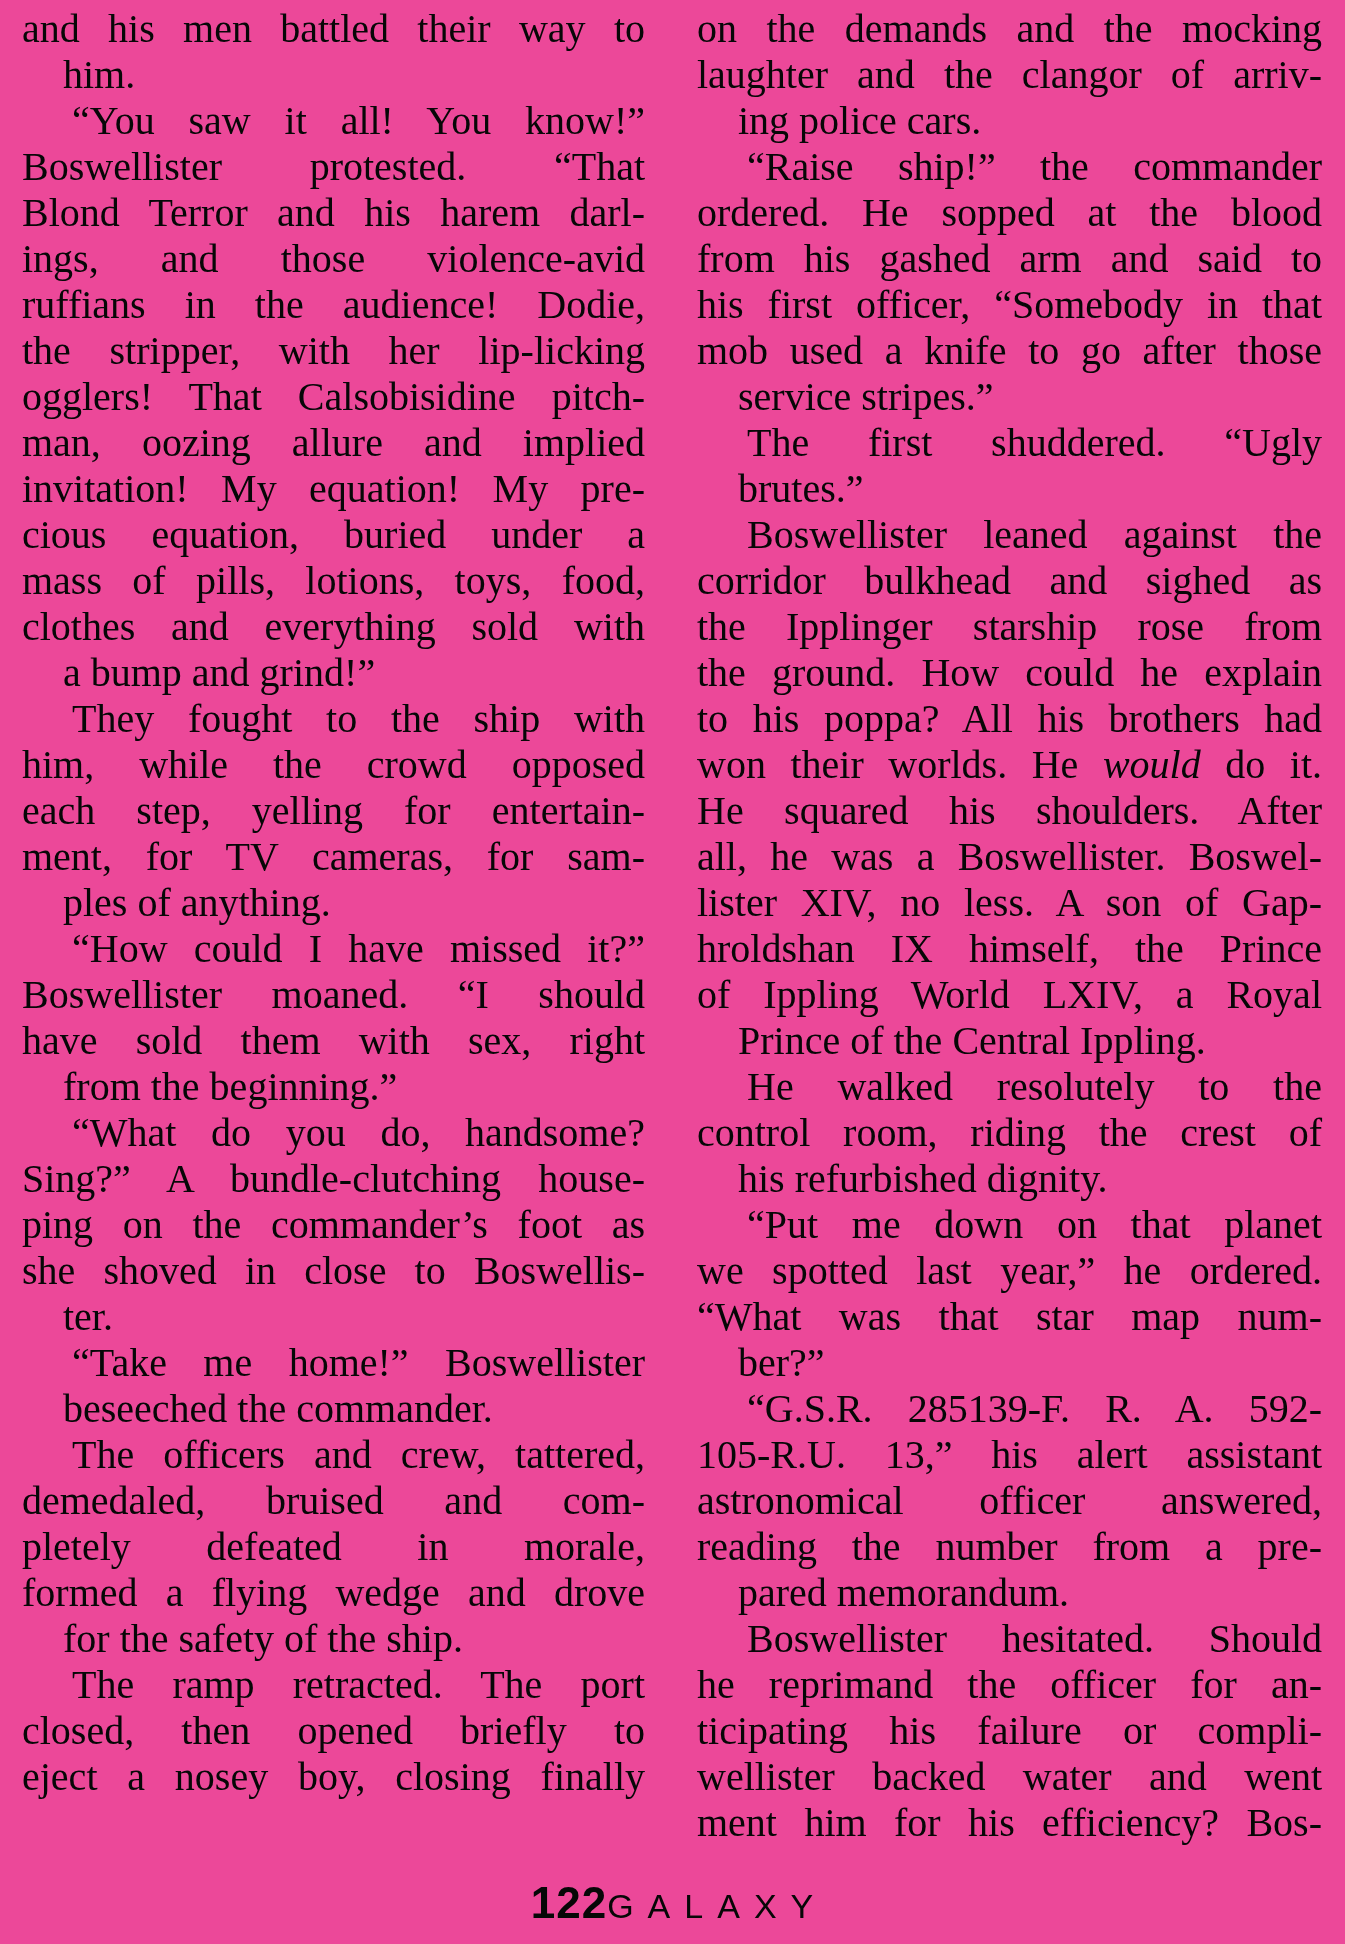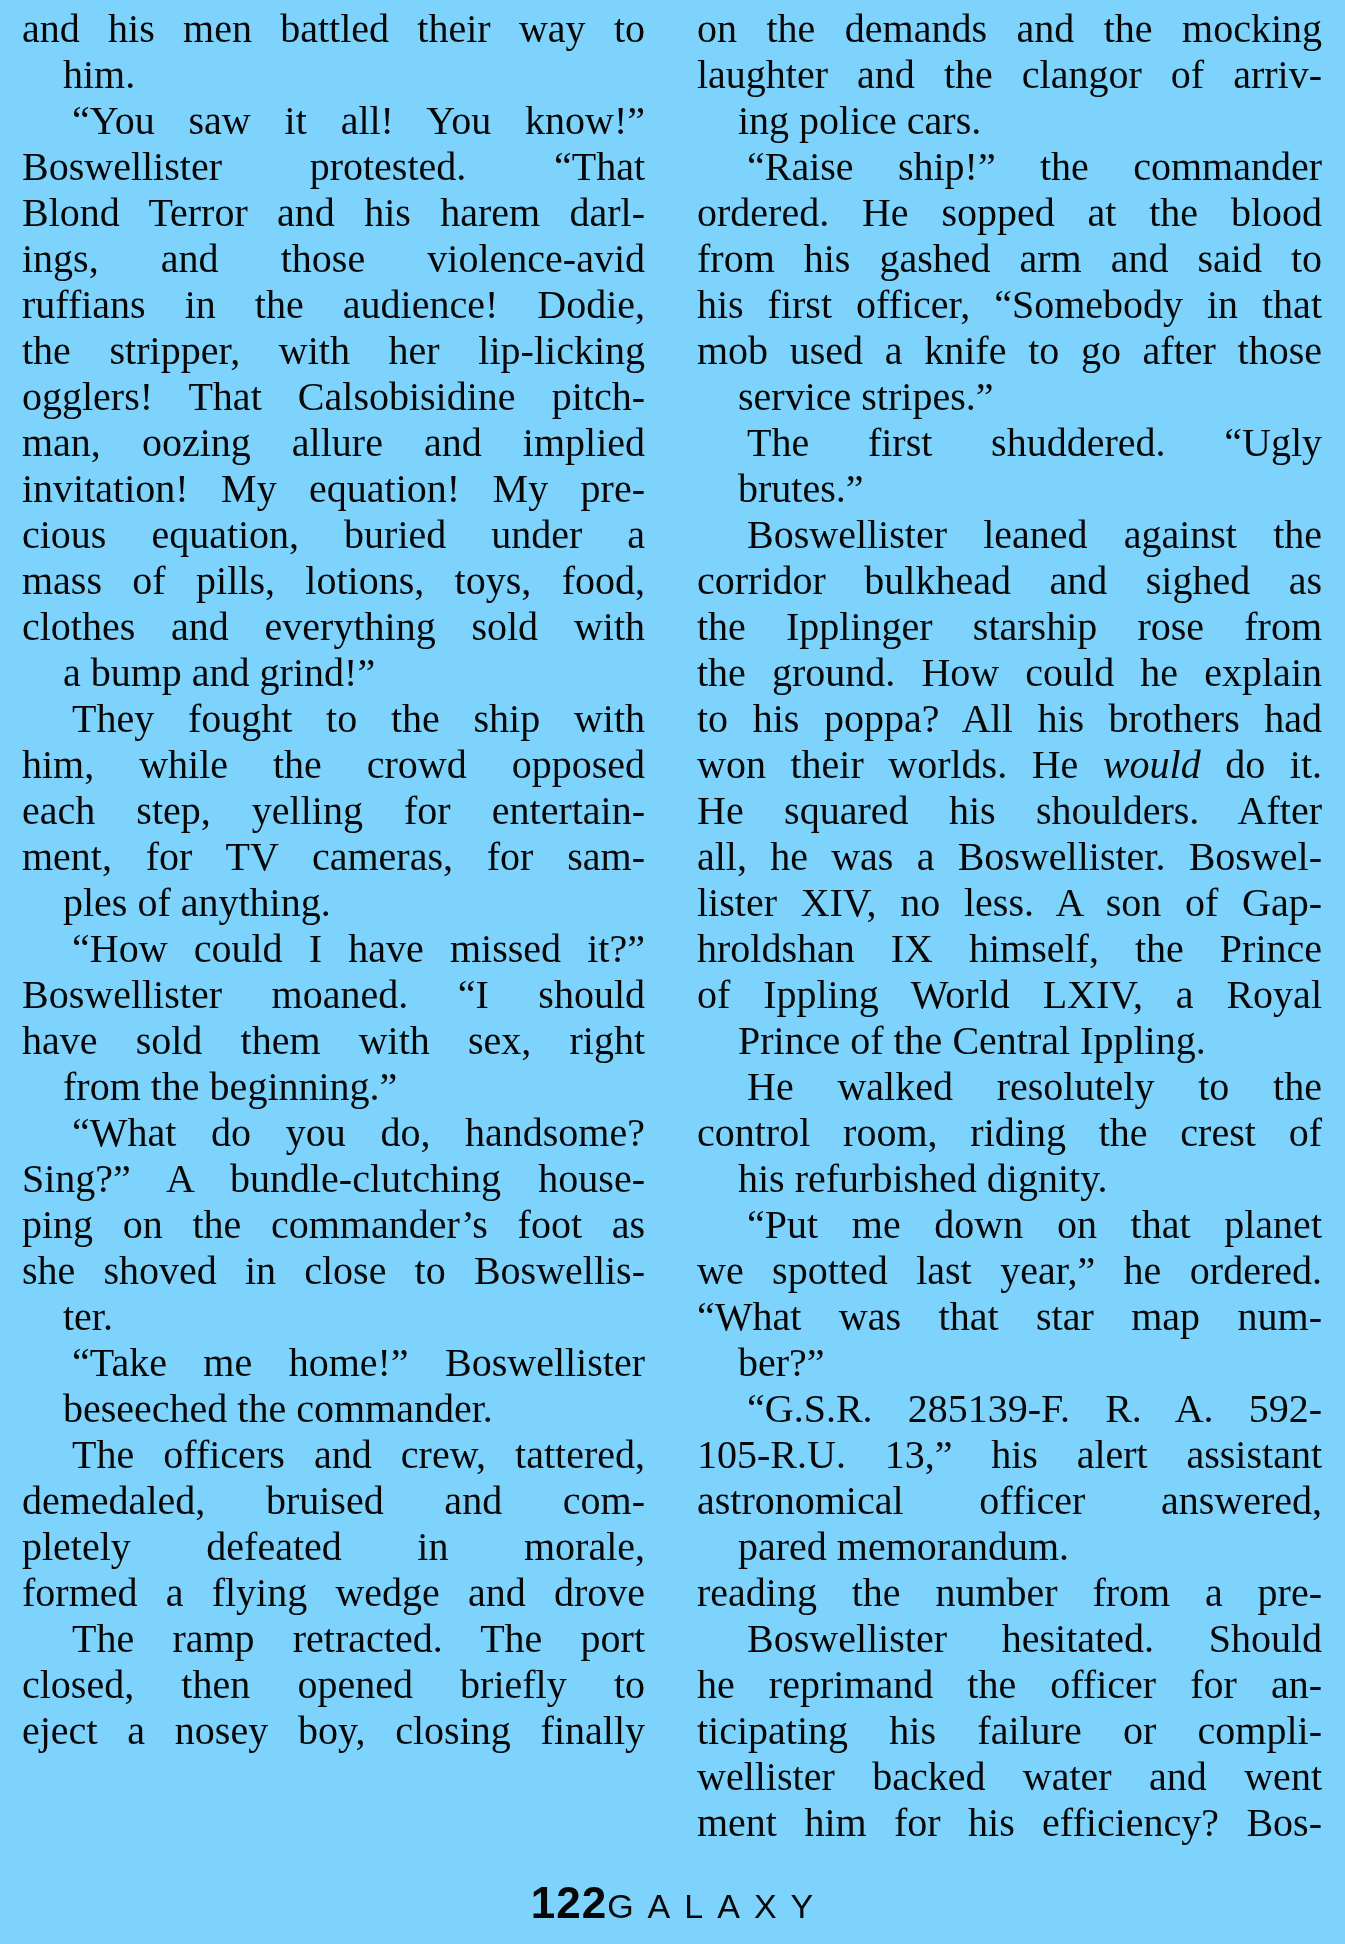--- a/index.html
+++ b/index.html
@@ -4,21 +4,21 @@
 <style>
   html, body {
     margin: 0;
     padding: 0;
     background: #e8e8e8;
   }
   .page {
     position: relative;
     width: 1345px;
     height: 1944px;
-    background: #7dd3fc;
+    background: #ec4899;
     color: #070707;
     font-family: "Liberation Serif", serif;
     overflow: hidden;
   }
   .col {
     position: absolute;
     top: 6px;
     font-size: 40px;
     line-height: 46px;
   }
@@ -94,20 +94,21 @@
       <div class="line">Sing?” A bundle-clutching house-</div>
       <div class="line">ping on the commander’s foot as</div>
       <div class="line">she shoved in close to Boswellis-</div>
       <div class="line end">ter.</div>
       <div class="line indent">“Take me home!” Boswellister</div>
       <div class="line end">beseeched the commander.</div>
       <div class="line indent">The officers and crew, tattered,</div>
       <div class="line">demedaled, bruised and com-</div>
       <div class="line">pletely defeated in morale,</div>
       <div class="line">formed a flying wedge and drove</div>
+      <div class="line end">for the safety of the ship.</div>
       <div class="line indent">The ramp retracted. The port</div>
       <div class="line">closed, then opened briefly to</div>
       <div class="line">eject a nosey boy, closing finally</div>
     </div>
   <div class="col col-right">
       <div class="line">on the demands and the mocking</div>
       <div class="line">laughter and the clangor of arriv-</div>
       <div class="line end">ing police cars.</div>
       <div class="line indent">“Raise ship!” the commander</div>
       <div class="line">ordered. He sopped at the blood</div>
@@ -132,22 +133,22 @@
       <div class="line indent">He walked resolutely to the</div>
       <div class="line">control room, riding the crest of</div>
       <div class="line end">his refurbished dignity.</div>
       <div class="line indent">“Put me down on that planet</div>
       <div class="line">we spotted last year,” he ordered.</div>
       <div class="line">“What was that star map num-</div>
       <div class="line end">ber?”</div>
       <div class="line indent">“G.S.R. 285139-F. R. A. 592-</div>
       <div class="line">105-R.U. 13,” his alert assistant</div>
       <div class="line">astronomical officer answered,</div>
+      <div class="line">reading the number from a pre-</div>
       <div class="line end">pared memorandum.</div>
-      <div class="line">reading the number from a pre-</div>
       <div class="line indent">Boswellister hesitated. Should</div>
       <div class="line">he reprimand the officer for an-</div>
       <div class="line">ticipating his failure or compli-</div>
       <div class="line">wellister backed water and went</div>
       <div class="line">ment him for his efficiency? Bos-</div>
     </div>
   <div class="footer">
     <span class="page-number">122</span>
     <span class="magazine-title">GALAXY</span>
   </div>

